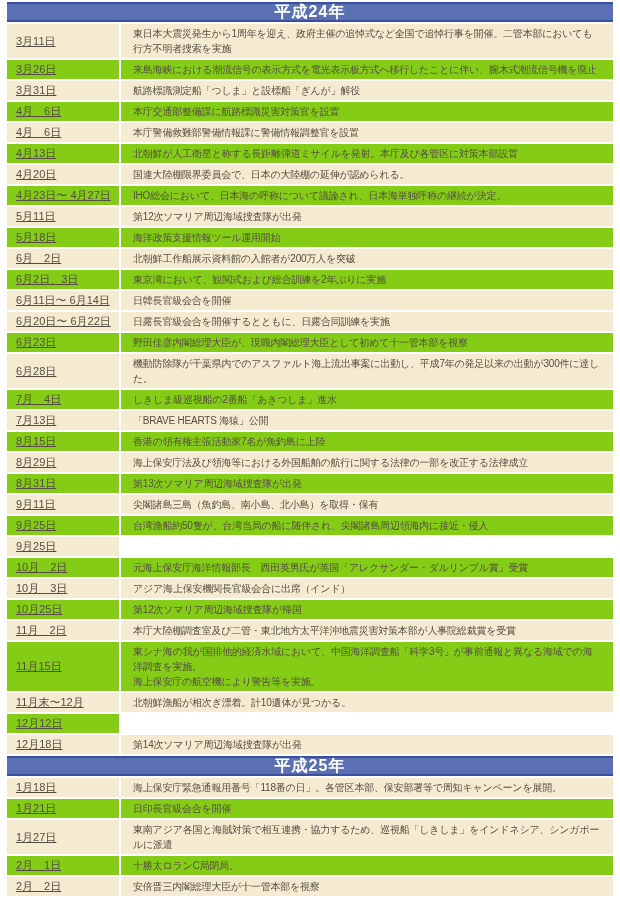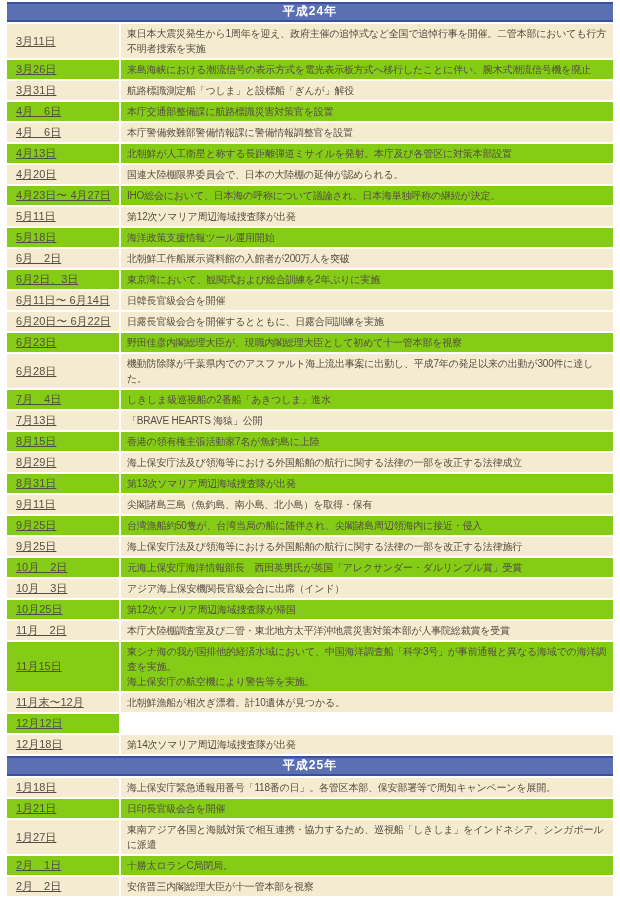--- a/index.html
+++ b/index.html
@@ -15,21 +15,21 @@
     padding:2px 7px 0 7px;
     background:#fff;
   }
   .year-header{
     box-sizing:border-box;
     height:20px;
     background:#5b70b2;
     border-top:2px solid #3a4f9f;
     border-bottom:2px solid #3a4f9f;
     color:#ffffff;
-    font-size:12px;
+    font-size:16px;
     font-weight:bold;
     text-align:center;
     line-height:15px;
     letter-spacing:1px;
     margin-bottom:2px;
   }
   .trow{
     display:flex;
     column-gap:2px;
     margin-bottom:2px;
@@ -44,21 +44,21 @@
   .date-cell{
     flex:0 0 112px;
     padding:2px 4px 2px 9px;
     font-size:11px;
     line-height:15px;
     white-space:nowrap;
     text-decoration:underline;
   }
   .event-cell{
     flex:1 1 auto;
-    padding:2px 6px;
+    padding:2px 12px;
     font-size:10px;
     line-height:15px;
     letter-spacing:-0.2px;
     white-space:pre-wrap;
     word-break:break-all;
   }
   .row-odd .cell{background:#f5ebd0;}
   .row-even .cell{background:#84cc16;}
 </style>
 </head>
@@ -154,21 +154,20 @@
       <div class="trow row-odd">
         <div class="cell date-cell">9月11日</div>
         <div class="cell event-cell">尖閣諸島三島（魚釣島、南小島、北小島）を取得・保有</div>
       </div>
       <div class="trow row-even">
         <div class="cell date-cell">9月25日</div>
         <div class="cell event-cell">台湾漁船約50隻が、台湾当局の船に随伴され、尖閣諸島周辺領海内に接近・侵入</div>
       </div>
       <div class="trow row-odd">
         <div class="cell date-cell">9月25日</div>
-        <div class="cell event-cell">海上保安庁法及び領海等における外国船舶の航行に関する法律の一部を改正する法律施行</div>
       </div>
       <div class="trow row-even">
         <div class="cell date-cell">10月　2日</div>
         <div class="cell event-cell">元海上保安庁海洋情報部長　西田英男氏が英国「アレクサンダー・ダルリンプル賞」受賞</div>
       </div>
       <div class="trow row-odd">
         <div class="cell date-cell">10月　3日</div>
         <div class="cell event-cell">アジア海上保安機関長官級会合に出席（インド）</div>
       </div>
       <div class="trow row-even">

